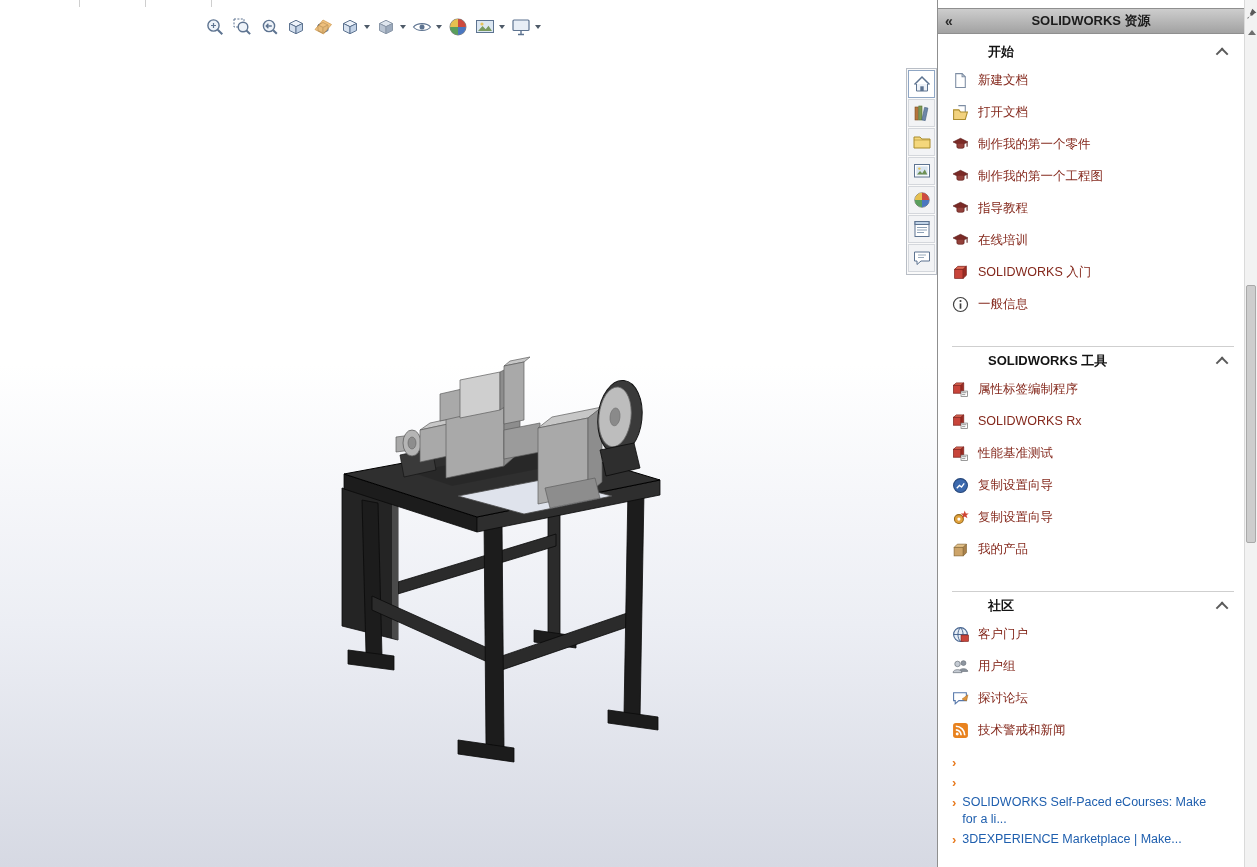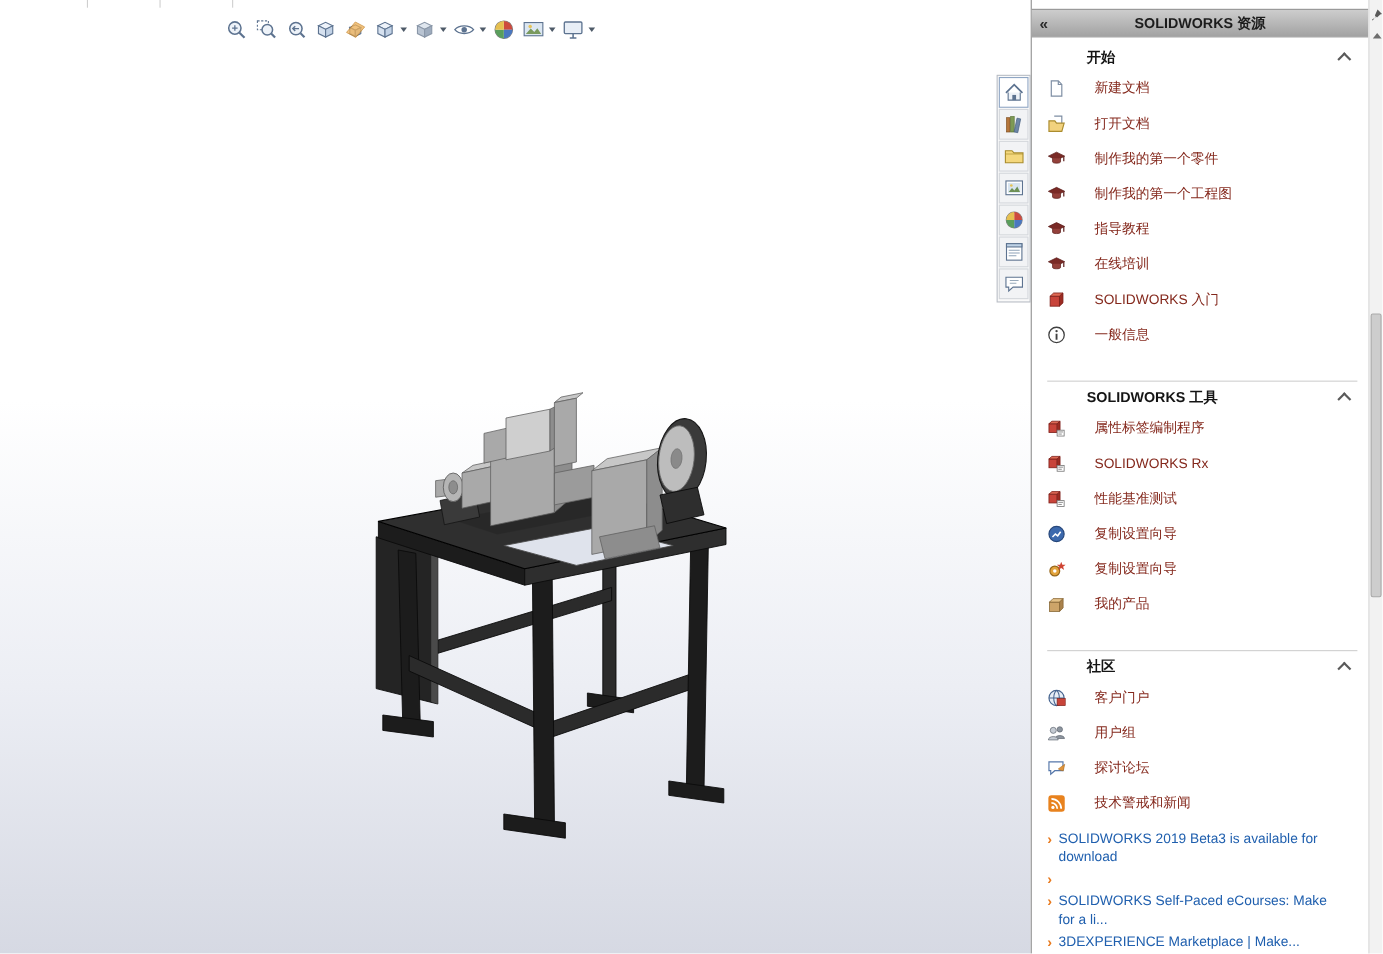--- a/index.html
+++ b/index.html
@@ -38,21 +38,21 @@
   .pane-title{position:absolute;left:0;right:0;text-align:center;font-weight:bold;font-size:13px;color:#1c1c1c;pointer-events:none;}
   .pane-body{position:absolute;left:0;top:32px;right:0;bottom:0;overflow:hidden;padding:0 10px 0 14px;}
 
   .section{}
   .sec-head{display:flex;align-items:center;height:24px;cursor:pointer;}
   .sec-head.first{margin-top:8px;}
   .sec-head.later{margin-top:26px;border-top:1px solid #cfcfcf;padding-top:2px;}
   .sec-title{font-weight:bold;font-size:13px;color:#141414;margin-left:36px;}
   .chev{margin-left:auto;margin-right:6px;width:7px;height:7px;border-left:2px solid #5a5a5a;
     border-top:2px solid #5a5a5a;transform:rotate(45deg) translateY(2px);}
-  .item{display:flex;align-items:center;height:32px;gap:26px;color:#84281c;font-size:12.5px;cursor:pointer;white-space:nowrap;}
+  .item{display:flex;align-items:center;height:32px;gap:9px;color:#84281c;font-size:12.5px;cursor:pointer;white-space:nowrap;}
   .i16{width:17px;height:17px;flex:0 0 17px;}
 
   .news{margin-top:8px;}
   .news-item{display:flex;gap:6px;margin-bottom:3px;cursor:pointer;}
   .news-bullet{color:#e87a1e;font-weight:bold;font-size:13px;line-height:17px;}
   .news-text{color:#1f5fae;font-size:12.5px;line-height:17px;max-width:248px;}
 
   
   .vscroll{position:absolute;right:0;top:0;width:13px;height:867px;background:#f2f2f2;border-left:1px solid #dadada;box-sizing:border-box;}
   .pin{position:absolute;top:4px;left:0;width:13px;height:18px;display:flex;align-items:center;justify-content:center;cursor:pointer;}
@@ -525,21 +525,20 @@
             <svg class="i16">
               <use href="#s-rss"></use>
             </svg>
             <span>技术警戒和新闻</span>
           </div>
       </div>
 
       <div class="news">
         <div class="news-item">
             <span class="news-bullet">›</span>
-            <span class="news-text">SOLIDWORKS 2019 Beta3 is available for download</span>
           </div>
         <div class="news-item">
             <span class="news-bullet">›</span>
           </div>
         <div class="news-item">
             <span class="news-bullet">›</span>
             <span class="news-text">SOLIDWORKS Self-Paced eCourses: Make for a li...</span>
           </div>
         <div class="news-item">
             <span class="news-bullet">›</span>

